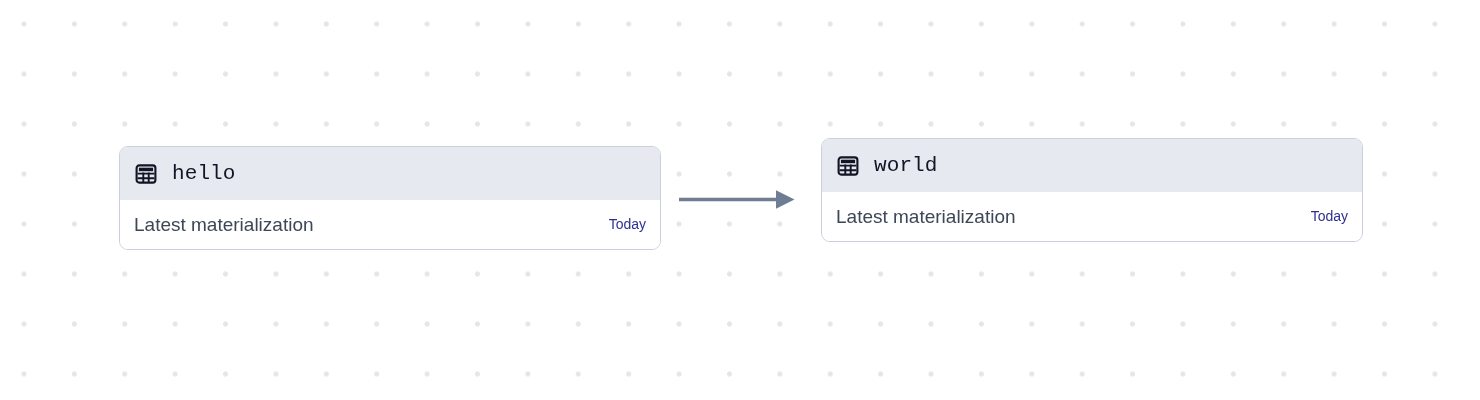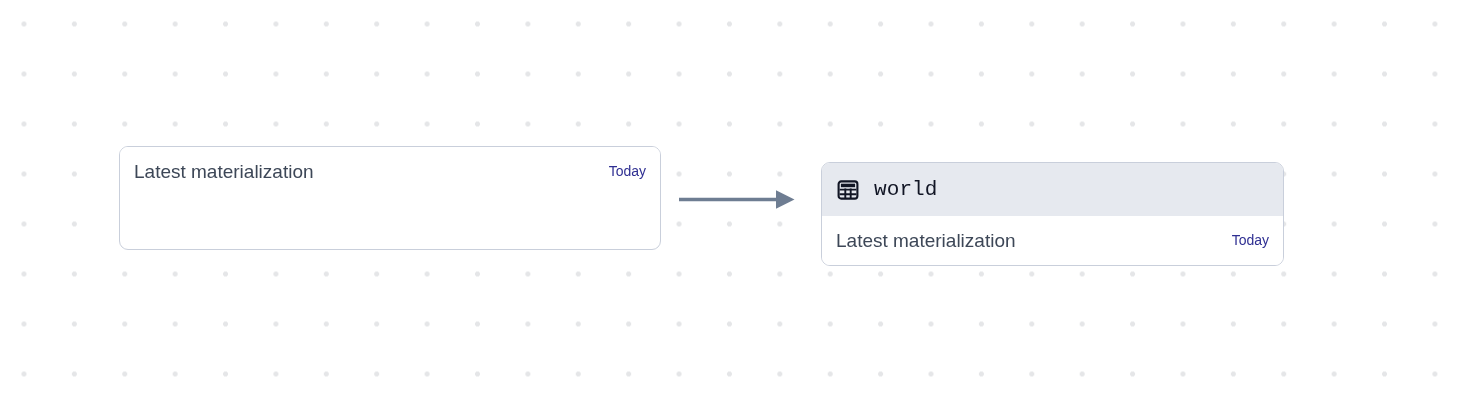--- a/index.html
+++ b/index.html
@@ -30,21 +30,21 @@
   
   .asset-node {
     position: absolute;
     box-sizing: border-box;
     border: 1.5px solid #c9cfdb;
     border-radius: 9px;
     background-color: #ffffff;
     overflow: hidden;
   }
   .node-hello { left: 119px; top: 146px; width: 542px; height: 104px; }
-  .node-world { left: 821px; top: 162px; width: 463px; height: 104px; }
+  .node-world { left: 821px; top: 138px; width: 542px; height: 104px; }
 
   .node-header {
     display: flex;
     align-items: center;
     height: 53px;
     padding: 0 14px;
     background-color: #e6e9ef;
     box-sizing: border-box;
   }
   .table-icon {
@@ -94,20 +94,31 @@
     height: 28px;
     overflow: visible;
   }
 </style>
 </head>
 <body>
 
 <div class="canvas">
 
   <div class="asset-node node-hello">
+    <div class="node-header">
+      <svg class="table-icon" viewBox="0 0 24 24" aria-hidden="true">
+        <rect x="2.6" y="3.4" width="18.8" height="17.2" rx="2.6" ry="2.6" fill="none" stroke="#111524" stroke-width="2.1"></rect>
+        <rect x="4.9" y="5.7" width="14.2" height="3.5" fill="#111524"></rect>
+        <line x1="3.6" y1="11.6" x2="20.4" y2="11.6" stroke="#111524" stroke-width="1.9"></line>
+        <line x1="3.6" y1="16.2" x2="20.4" y2="16.2" stroke="#111524" stroke-width="1.9"></line>
+        <line x1="9.3" y1="10.4" x2="9.3" y2="20.4" stroke="#111524" stroke-width="1.9"></line>
+        <line x1="14.7" y1="10.4" x2="14.7" y2="20.4" stroke="#111524" stroke-width="1.9"></line>
+      </svg>
+      <span class="node-title">hello</span>
+    </div>
     <div class="node-body">
       <span class="body-label">Latest materialization</span>
       <span class="body-value">Today</span>
     </div>
   </div>
 
   <svg class="edge-arrow" viewBox="0 0 122 28" aria-hidden="true">
     <line x1="3" y1="13.5" x2="104" y2="13.5" stroke="#6e7d92" stroke-width="3.4"></line>
     <polygon points="100,4.2 118.5,13.5 100,22.8" fill="#6e7d92"></polygon>
   </svg>

